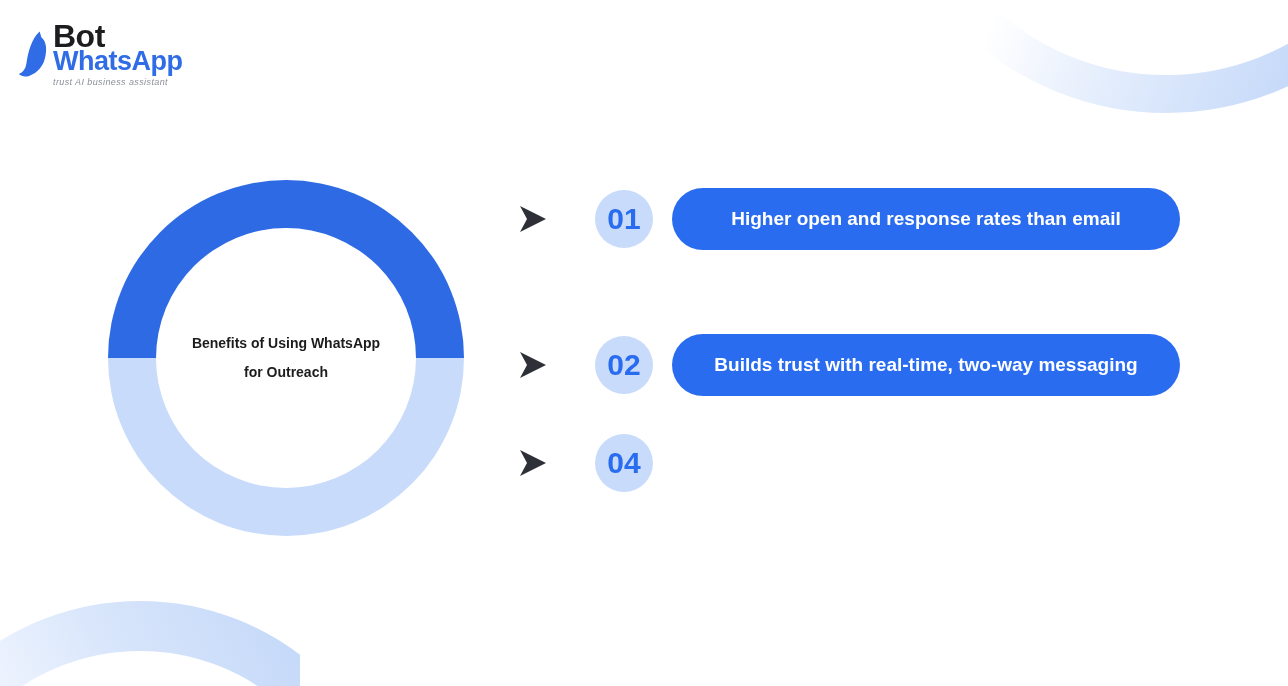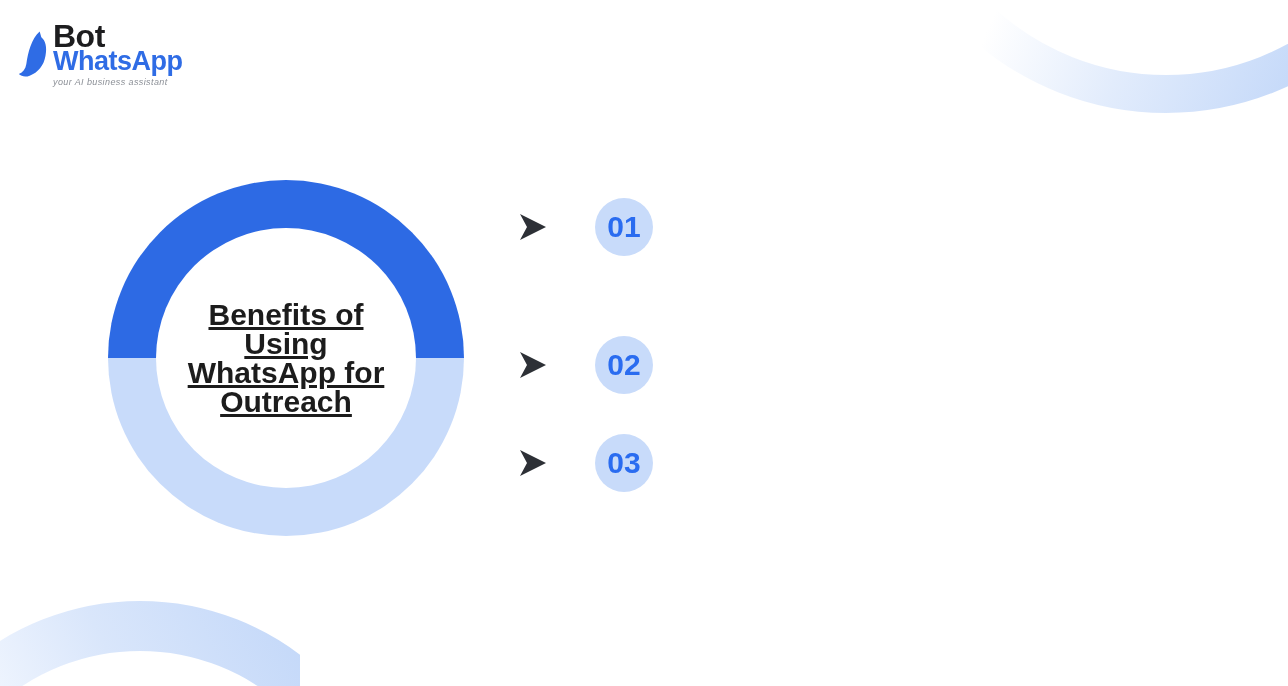--- a/index.html
+++ b/index.html
@@ -72,35 +72,34 @@
     height: 260px;
     border-radius: 50%;
     background: #ffffff;
     display: flex;
     align-items: center;
     justify-content: center;
   }
   .donut-title {
     width: 206px;
     text-align: center;
-    font-size: 30px;
+    font-size: 14px;
     font-weight: bold;
     line-height: 29px;
     color: var(--title-text, #1c1c1c);
-    text-decoration: underline;
   }
 
   
   .row {
     position: absolute;
     left: 519px;
     width: 661px;
     height: 62px;
   }
-  .row-1 { top: 196px; text-decoration: underline; }
+  .row-1 { top: 188px; text-decoration: underline; }
   .row-2 { top: 314px; margin-top: 20px; }
   .row-3 { top: 432px; }
   .arrow {
     position: absolute;
     left: 0;
     top: 17px;
     width: 28px;
     height: 28px;
   }
   .badge {
@@ -162,44 +161,46 @@
     <circle cx="140" cy="330" r="240" fill="none" stroke="url(#gbl)" stroke-width="50"></circle>
   </svg>
 
   <div class="logo">
     <svg class="logo-icon" width="30" height="52" viewBox="0 0 36 56">
       <path d="M26,1 L28,8 C33,12 35,20 33,30 C31,42 24,50 14,54 C9,56 4,55 1,52 C6,50 9,46 10,40 C12,26 16,10 26,1 Z" fill="#2f6ce5"></path>
     </svg>
     <div class="logo-text">
       <div class="logo-bot">Bot</div>
       <div class="logo-penguin">WhatsApp</div>
-      <div class="logo-tagline">your AI business assistant</div>
+      <div class="logo-tagline">trust AI business assistant</div>
     </div>
   </div>
 
   <div class="donut">
     <div class="donut-hole">
       <div class="donut-title">Benefits of Using WhatsApp for Outreach</div>
     </div>
   </div>
 
   <div class="row row-1">
     <svg class="arrow" viewBox="0 0 28 28">
       <polygon points="1,1 27,14 1,27 8,14" fill="#2d3036"></polygon>
     </svg>
     <div class="badge">01</div>
+    <div class="pill">Higher open and response rates than email</div>
   </div>
 
   <div class="row row-2">
     <svg class="arrow" viewBox="0 0 28 28">
       <polygon points="1,1 27,14 1,27 8,14" fill="#2d3036"></polygon>
     </svg>
     <div class="badge">02</div>
+    <div class="pill">Builds trust with real-time, two-way messaging</div>
   </div>
 
   <div class="row row-3">
     <svg class="arrow" viewBox="0 0 28 28">
       <polygon points="1,1 27,14 1,27 8,14" fill="#2d3036"></polygon>
     </svg>
-    <div class="badge">03</div>
+    <div class="badge">04</div>
   </div>
 
 </div>
 
 </body></html>

